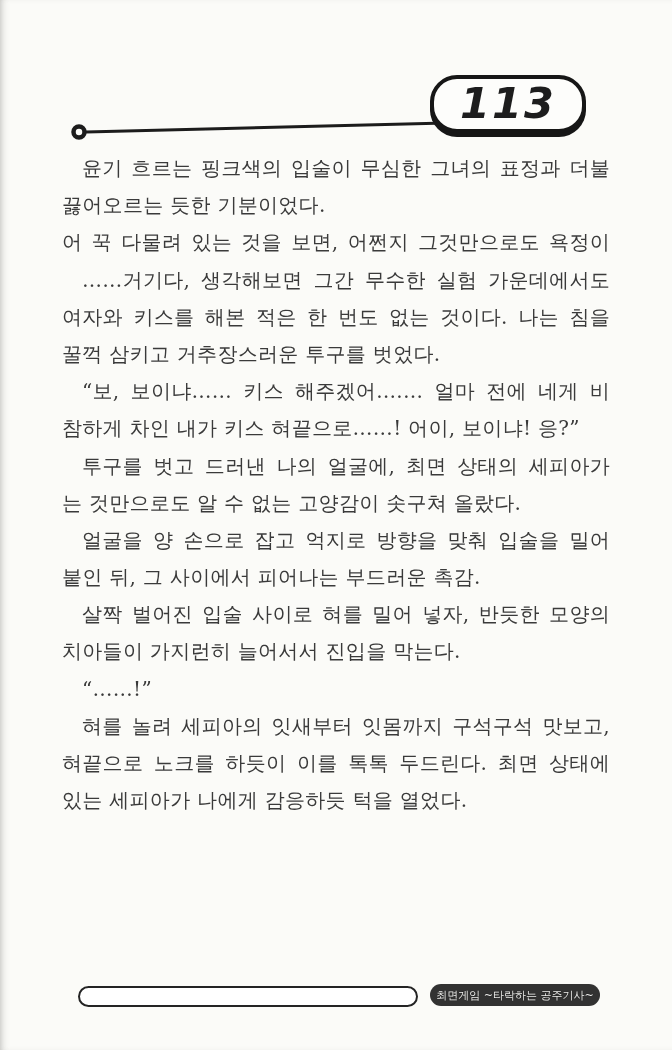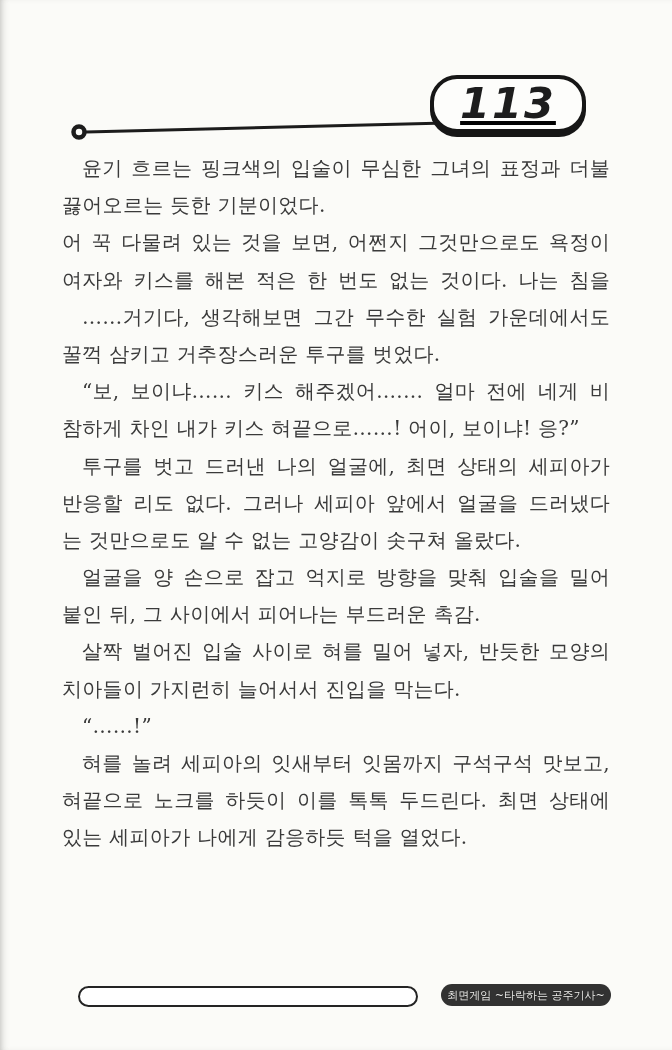--- a/index.html
+++ b/index.html
@@ -14,21 +14,21 @@
     background:#fbfbf8;
     box-shadow:inset 6px 0 10px -7px rgba(80,80,78,.55);
   }
   
   .hdr-svg{position:absolute;left:0;top:0;}
   .page-badge{
     position:absolute;left:430px;top:75px;width:148px;height:50px;
     background:#fdfdfb;
     border:4px solid #161616;border-radius:27px;
     box-shadow:0 4px 0 0 #161616;
-    display:flex;align-items:center;justify-content:center;text-decoration:underline;
+    display:flex;align-items:center;justify-content:center;
   }
   .page-badge .num{
     font-family:"DejaVu Sans","Liberation Sans",sans-serif;
     font-style:italic;font-weight:bold;
     font-size:43px;letter-spacing:2px;color:#1d1d1d;
     transform:translateY(-1px);
   }
   
   .text-block{
     position:absolute;left:62px;top:150px;width:548px;
@@ -50,48 +50,46 @@
     background:#ffffff;border:2px solid #242424;border-radius:11px;
   }
   .series-badge{
     position:absolute;left:430px;top:984px;width:170px;height:22px;
     background:#323232;border-radius:11px;
     display:flex;align-items:center;justify-content:center;
     color:#f4f4f2;
     font-family:"DejaVu Sans","Liberation Sans",sans-serif;
     font-size:11px;letter-spacing:0;
     text-shadow:0 0 1px #000;
-    margin-left:11px;
   }
 </style>
 </head>
 <body>
 
 <div class="page">
 
   <svg class="hdr-svg" width="672" height="160" viewBox="0 0 672 160">
     <line x1="86" y1="132" x2="446" y2="123" stroke="#1c1c1c" stroke-width="3"></line>
     <circle cx="79" cy="132" r="5.5" fill="none" stroke="#1c1c1c" stroke-width="4.5"></circle>
   </svg>
 
   <div class="page-badge">
     <span class="num">113</span>
   </div>
 
   <div class="text-block">
     <div class="line ind j">윤기 흐르는 핑크색의 입술이 무심한 그녀의 표정과 더불</div>
     <div class="line">끓어오르는 듯한 기분이었다.</div>
     <div class="line j">어 꾹 다물려 있는 것을 보면, 어쩐지 그것만으로도 욕정이</div>
+    <div class="line ind j">……거기다, 생각해보면 그간 무수한 실험 가운데에서도</div>
     <div class="line j">여자와 키스를 해본 적은 한 번도 없는 것이다. 나는 침을</div>
-    <div class="line ind j">……거기다, 생각해보면 그간 무수한 실험 가운데에서도</div>
     <div class="line">꿀꺽 삼키고 거추장스러운 투구를 벗었다.</div>
     <div class="line ind j">“보, 보이냐…… 키스 해주겠어.…… 얼마 전에 네게 비</div>
     <div class="line">참하게 차인 내가 키스 혀끝으로……! 어이, 보이냐! 응?”</div>
     <div class="line ind j">투구를 벗고 드러낸 나의 얼굴에, 최면 상태의 세피아가</div>
-    <div class="line j">반응할 리도 없다. 그러나 세피아 앞에서 얼굴을 드러냈다</div>
     <div class="line">는 것만으로도 알 수 없는 고양감이 솟구쳐 올랐다.</div>
     <div class="line ind j">얼굴을 양 손으로 잡고 억지로 방향을 맞춰 입술을 밀어</div>
     <div class="line">붙인 뒤, 그 사이에서 피어나는 부드러운 촉감.</div>
     <div class="line ind j">살짝 벌어진 입술 사이로 혀를 밀어 넣자, 반듯한 모양의</div>
     <div class="line">치아들이 가지런히 늘어서서 진입을 막는다.</div>
     <div class="line ind">“……!”</div>
     <div class="line ind j">혀를 놀려 세피아의 잇새부터 잇몸까지 구석구석 맛보고,</div>
     <div class="line j">혀끝으로 노크를 하듯이 이를 톡톡 두드린다. 최면 상태에</div>
     <div class="line">있는 세피아가 나에게 감응하듯 턱을 열었다.</div>
   </div>

